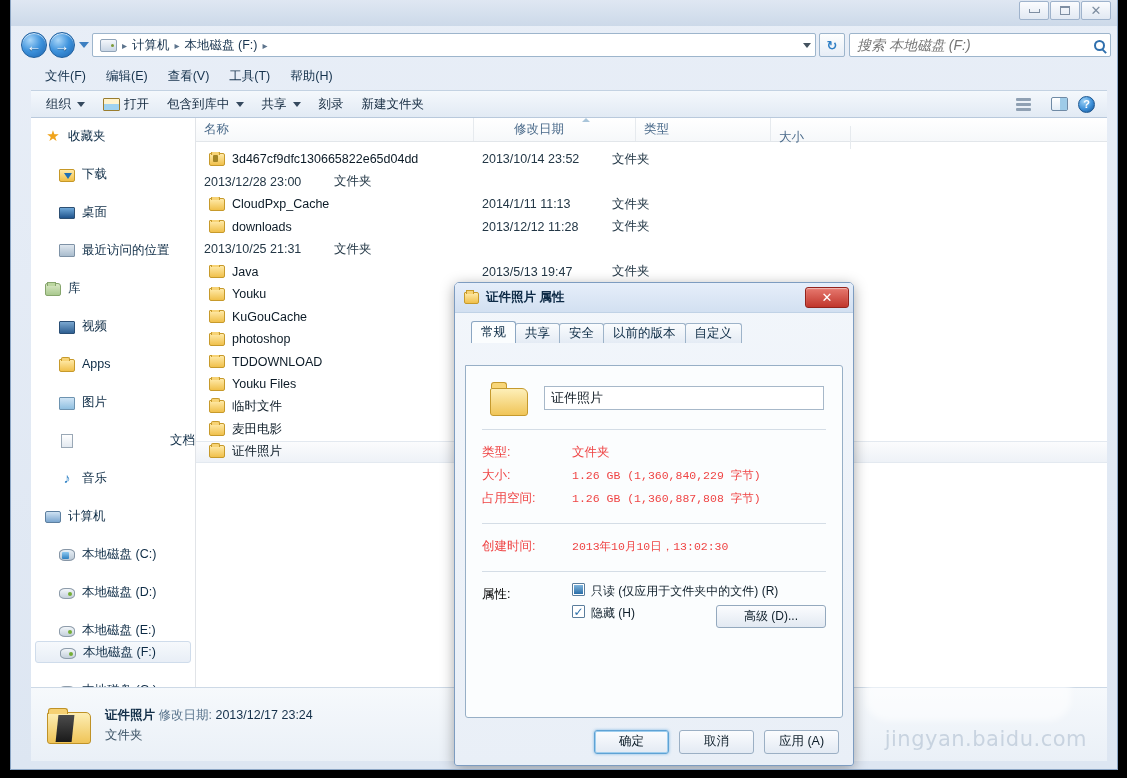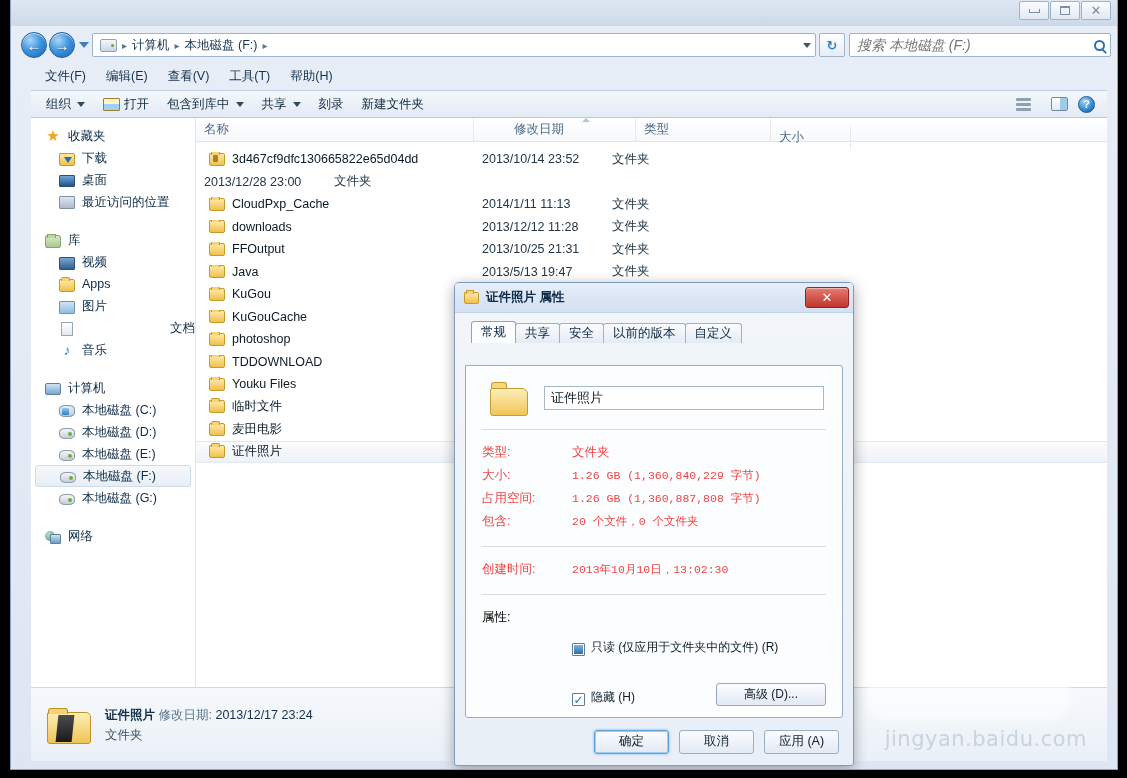--- a/index.html
+++ b/index.html
@@ -156,21 +156,21 @@
   #sidebar{
     width:165px; flex:none; background:#fff;
     border-right:1px solid #e1e4e8;
     padding-top:7px; overflow:hidden;
   }
   .navitem{
     display:flex;align-items:center;gap:7px;
     height:22px; padding-left:14px; font-size:12.5px;color:#0d2b45;
     white-space:nowrap;
   }
-  .navitem.child{ padding-left:28px; }
+  .navitem.child{ padding-left:28px;margin-top:16px; }
   .navitem.selected{
     background:linear-gradient(#f6f9fc,#e8eef6);
     border:1px solid #cfdceb; border-radius:3px;
     margin:0 4px 0 4px; padding-left:24px; height:22px;
   }
   .navgap{ height:16px; }
 
   .ico{ width:16px;height:16px;flex:none;position:relative; }
   .ico-star{
     color:#f0a41c; font-size:15px; line-height:16px; text-align:center;
@@ -365,21 +365,21 @@
     font-size:13px; color:#101b24; margin-right:2px;
   }
   .hr{ height:1px;background:#d4dde6; margin:13px 0 11px 0;}
   .prow{ display:flex; font-size:12.5px; line-height:23px; color:#ef4444; }
   .prow .k{ width:90px; flex:none; }
   .prow .v{ flex:1; font-family:"Liberation Mono","DejaVu Sans Mono",monospace; font-size:11.5px; }
   .prow .v.cjk{ font-family:"Liberation Sans",sans-serif; font-size:12.5px; }
   #attrrow{ display:flex; font-size:12.5px; }
   #attrrow .k{ width:90px; flex:none; line-height:22px;}
   #attrcol{ flex:1; }
-  .cbline{ display:flex;align-items:flex-end; height:22px; gap:6px;margin-top:28px; }
+  .cbline{ display:flex;align-items:flex-start; height:22px; gap:6px; }
   .cb{
     width:13px;height:13px;flex:none;background:#fff;border:1px solid #5a7d9c;border-radius:1px;
     display:flex;align-items:center;justify-content:center;
   }
   .cb.indet::after{ content:""; width:9px;height:9px;background:linear-gradient(#7fb4dc,#2a6ea8); }
   .cb.checked::after{ content:"✓"; color:#2a6ea8; font-size:12px; line-height:12px; }
   .cblabel{ font-size:12px; color:#0d1d29; }
   #advbtn{
     margin-left:auto; width:110px; height:23px;
     background:linear-gradient(#fbfcfe,#e2e9f2);
@@ -613,41 +613,37 @@
           <div class="row">
             <div class="c-name">
               <span class="rowfolder"></span>
               <span>downloads</span>
             </div>
             <div class="c-date">2013/12/12 11:28</div>
             <div class="c-type">文件夹</div>
             <div class="c-size"></div>
           </div>
           <div class="row">
-            <div class="c-name">
-              <span class="rowfolder"></span>
-              <span>FFOutput</span>
-            </div>
             <div class="c-date">2013/10/25 21:31</div>
             <div class="c-type">文件夹</div>
             <div class="c-size"></div>
           </div>
           <div class="row">
             <div class="c-name">
               <span class="rowfolder"></span>
               <span>Java</span>
             </div>
             <div class="c-date">2013/5/13 19:47</div>
             <div class="c-type">文件夹</div>
             <div class="c-size"></div>
           </div>
           <div class="row">
             <div class="c-name">
               <span class="rowfolder"></span>
-              <span>KuGou</span>
+              <span>Youku</span>
             </div>
             <div class="c-date"></div>
             <div class="c-type"></div>
             <div class="c-size"></div>
           </div>
           <div class="row">
             <div class="c-name">
               <span class="rowfolder"></span>
               <span>KuGouCache</span>
             </div>
@@ -767,24 +763,20 @@
           <span class="v cjk">文件夹</span>
         </div>
         <div class="prow">
           <span class="k">大小:</span>
           <span class="v">1.26 GB (1,360,840,229 字节)</span>
         </div>
         <div class="prow">
           <span class="k">占用空间:</span>
           <span class="v">1.26 GB (1,360,887,808 字节)</span>
         </div>
-        <div class="prow">
-          <span class="k">包含:</span>
-          <span class="v">20 个文件，0 个文件夹</span>
-        </div>
 
         <div class="hr"></div>
 
         <div class="prow">
           <span class="k">创建时间:</span>
           <span class="v">2013年10月10日，13:02:30</span>
         </div>
 
         <div class="hr"></div>
 

